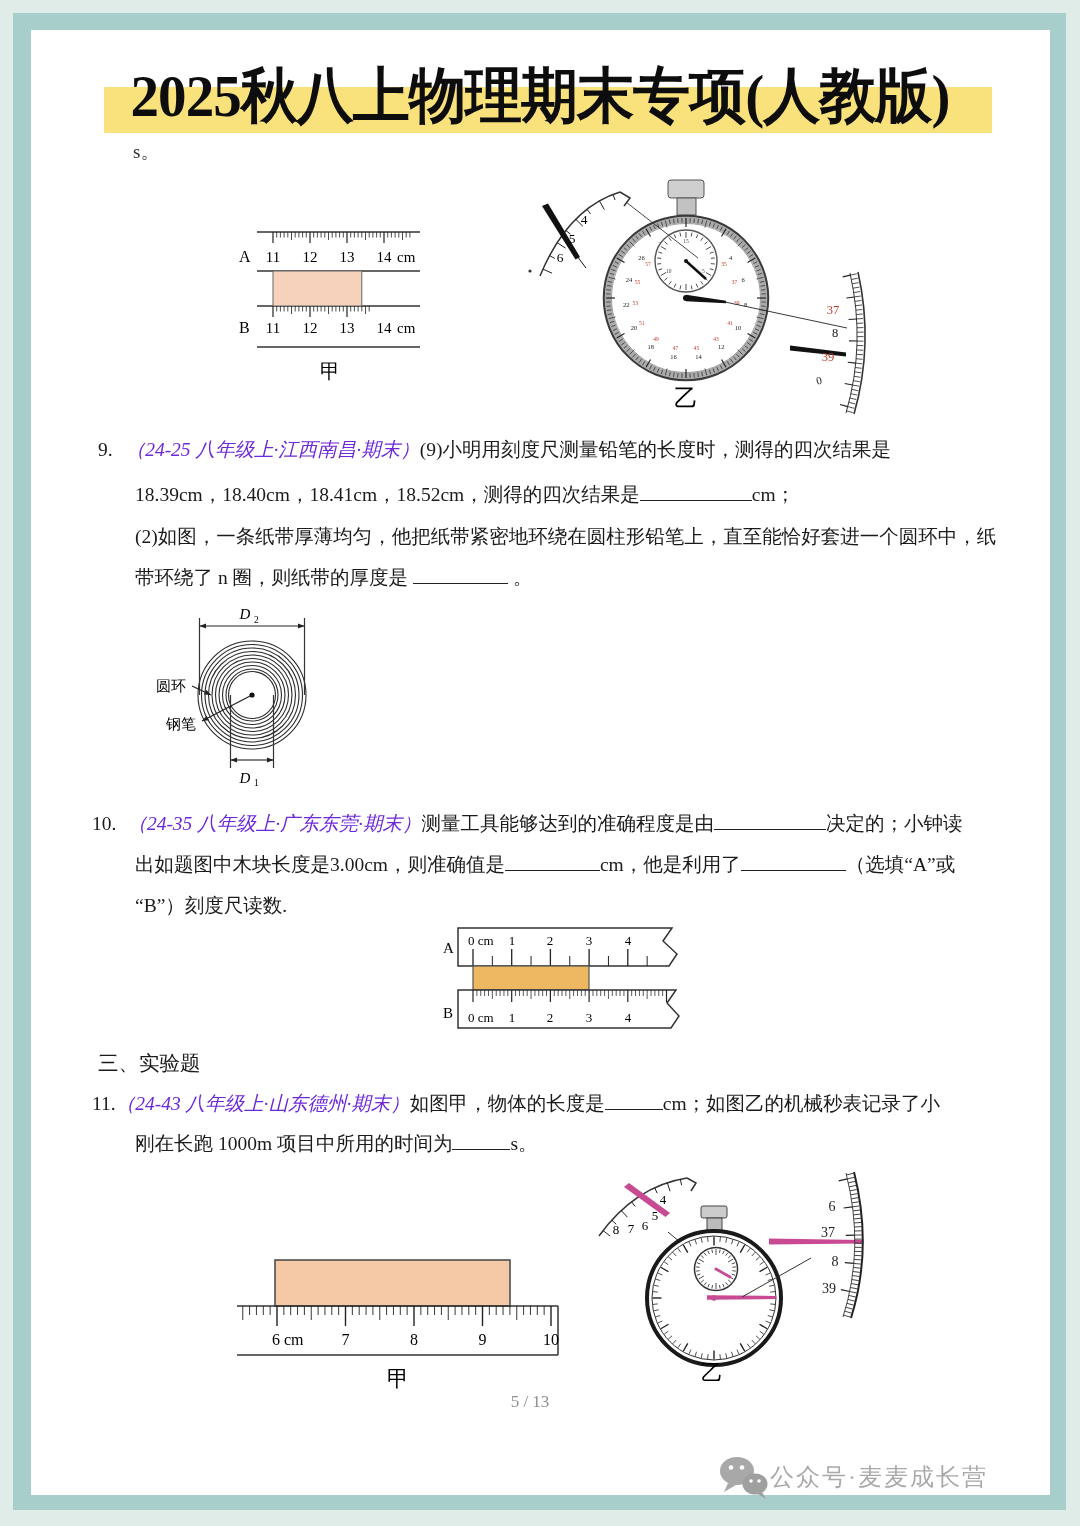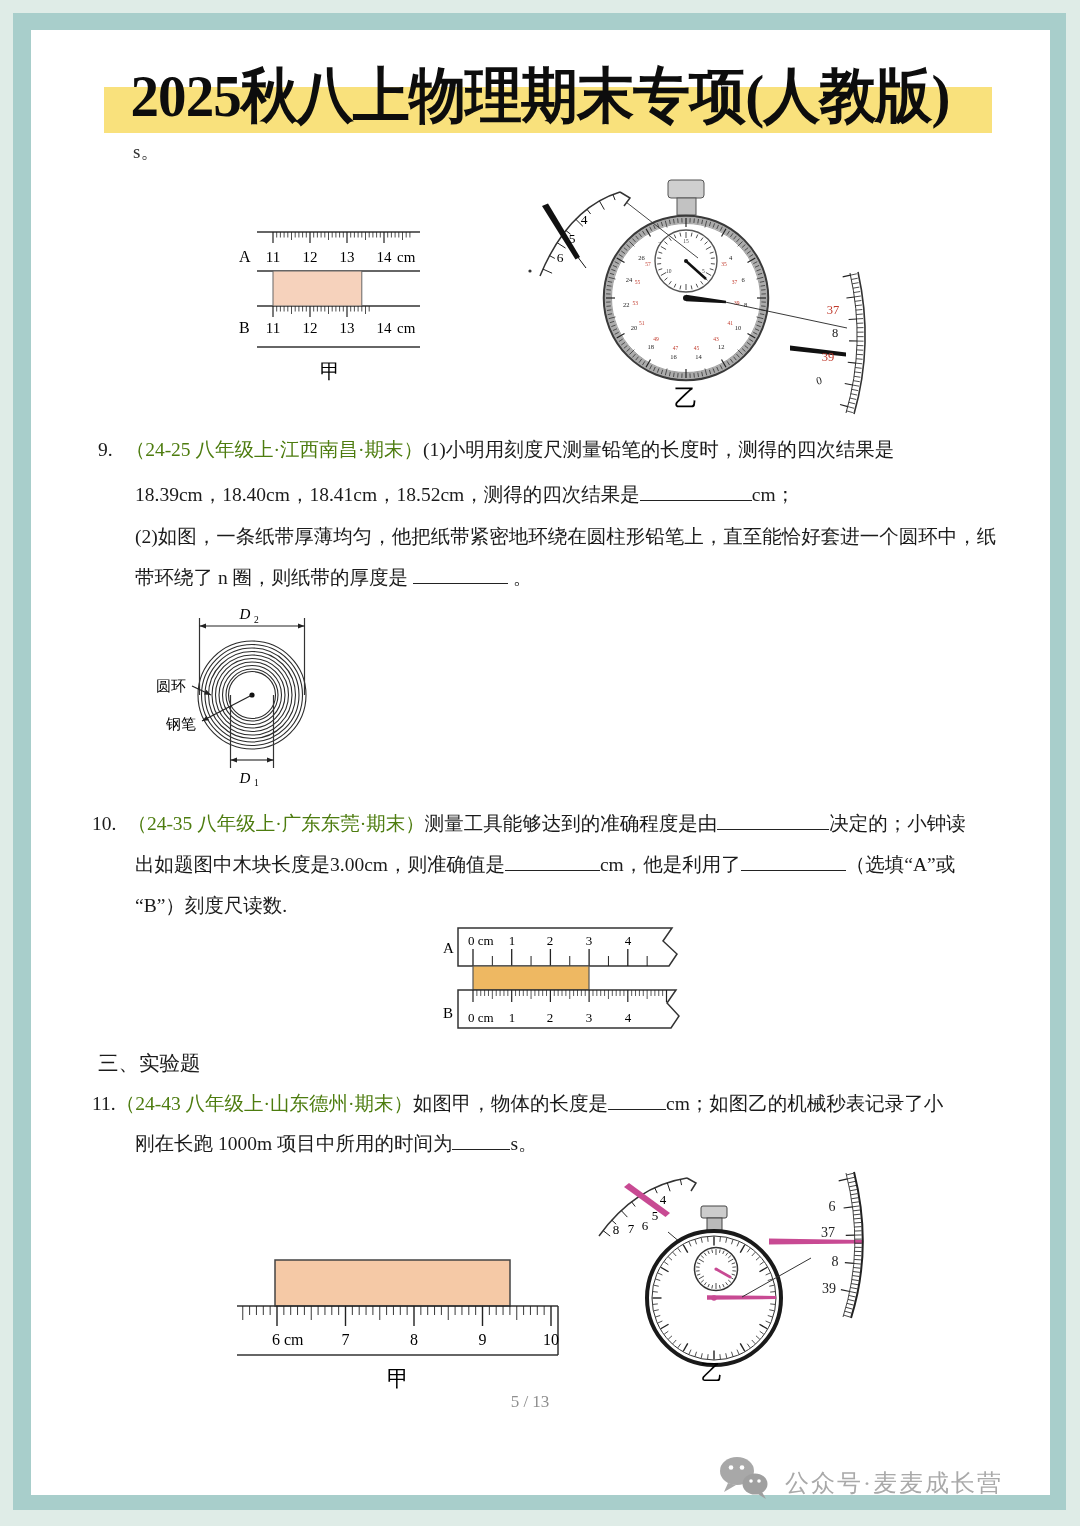--- a/index.html
+++ b/index.html
@@ -11,28 +11,28 @@
   .sheet{position:absolute;left:31px;top:30px;width:1019px;height:1465px;background:#ffffff;}
   .title-band{position:absolute;left:104px;top:87px;width:888px;height:46px;background:#f9e17c;}
   .page-title{
     position:absolute;left:40px;top:56px;width:1000px;text-align:center;
     font-size:60px;font-weight:bold;color:#0d0d0d;white-space:nowrap;
     transform:scaleX(0.95);letter-spacing:-1px;
   }
   .fragment{position:absolute;left:133px;top:139px;font-size:19px;color:#333;}
   .qline{position:absolute;white-space:nowrap;font-size:19.5px;color:#1b1b1b;}
   .qnum{display:inline-block;margin-right:13px;}
-  .tag{color:#4d7c0f;}
+  .tag{color:#6d28d9;font-style:italic;}
   .blank{display:inline-block;border-bottom:1.5px solid #222;height:0.95em;vertical-align:baseline;}
   .b58{width:58px}.b95{width:95px}.b105{width:105px}.b112{width:112px}
   .sec-head{position:absolute;left:98px;top:1049px;font-size:20.5px;font-weight:normal;}
   .fig{position:absolute;}
   svg{font-family:"Liberation Serif", serif;}
   .pagenum{position:absolute;left:460px;top:1392px;width:140px;text-align:center;font-size:17px;color:#8f8f8f;}
-  .watermark{position:absolute;left:718px;top:1455px;display:flex;align-items:flex-end;gap:15px;}
+  .watermark{position:absolute;left:718px;top:1455px;display:flex;align-items:center;gap:0;}
   .watermark .wm-text{font-size:24px;color:#a9a9a9;letter-spacing:2px;}
 </style>
 </head>
 <body>
 
 <div class="frame"></div>
 <div class="sheet"></div>
 
 <div class="title-band"></div>
 <div class="page-title">2025秋八上物理期末专项(人教版)</div>
@@ -399,21 +399,21 @@
       <line x1="327.7750244140625" y1="234.60498046875" x2="320.0423479740911" y2="232.55419645410788" stroke="#222" stroke-width="1.1"></line>
     </g>
   <text x="313" y="142" font-size="12.5" text-anchor="middle" fill="#c0392b">37</text>
   <text x="315" y="165" font-size="12.5" text-anchor="middle" fill="#222">8</text>
   <text x="308" y="189" font-size="12.5" text-anchor="middle" fill="#c0392b">39</text>
   <text x="300" y="212" font-size="11" text-anchor="middle" fill="#222" transform="rotate(-14 300 212)">0</text>
   <text x="166" y="234" font-size="24" text-anchor="middle">乙</text>
 </svg>
 
 <div class="qline" style="left:98px;top:436px">
-  <span class="qnum">9.</span><span class="tag">（24-25 八年级上·江西南昌·期末）</span><span>(1)小明用刻度尺测量铅笔的长度时，测得的四次结果是</span>
+  <span class="qnum">9.</span><span class="tag">（24-25 八年级上·江西南昌·期末）</span><span>(9)小明用刻度尺测量铅笔的长度时，测得的四次结果是</span>
 </div>
 <div class="qline" style="left:135px;top:481px">
   <span>18.39cm，18.40cm，18.41cm，18.52cm，测得的四次结果是</span><span class="blank b112"></span><span>cm；</span>
 </div>
 <div class="qline" style="left:135px;top:523px">
   <span>(2)如图，一条纸带厚薄均匀，他把纸带紧密地环绕在圆柱形铅笔上，直至能恰好套进一个圆环中，纸</span>
 </div>
 <div class="qline" style="left:135px;top:564px">
   <span>带环绕了 n 圈，则纸带的厚度是</span> <span class="blank b95"></span> <span>。</span>
 </div>

